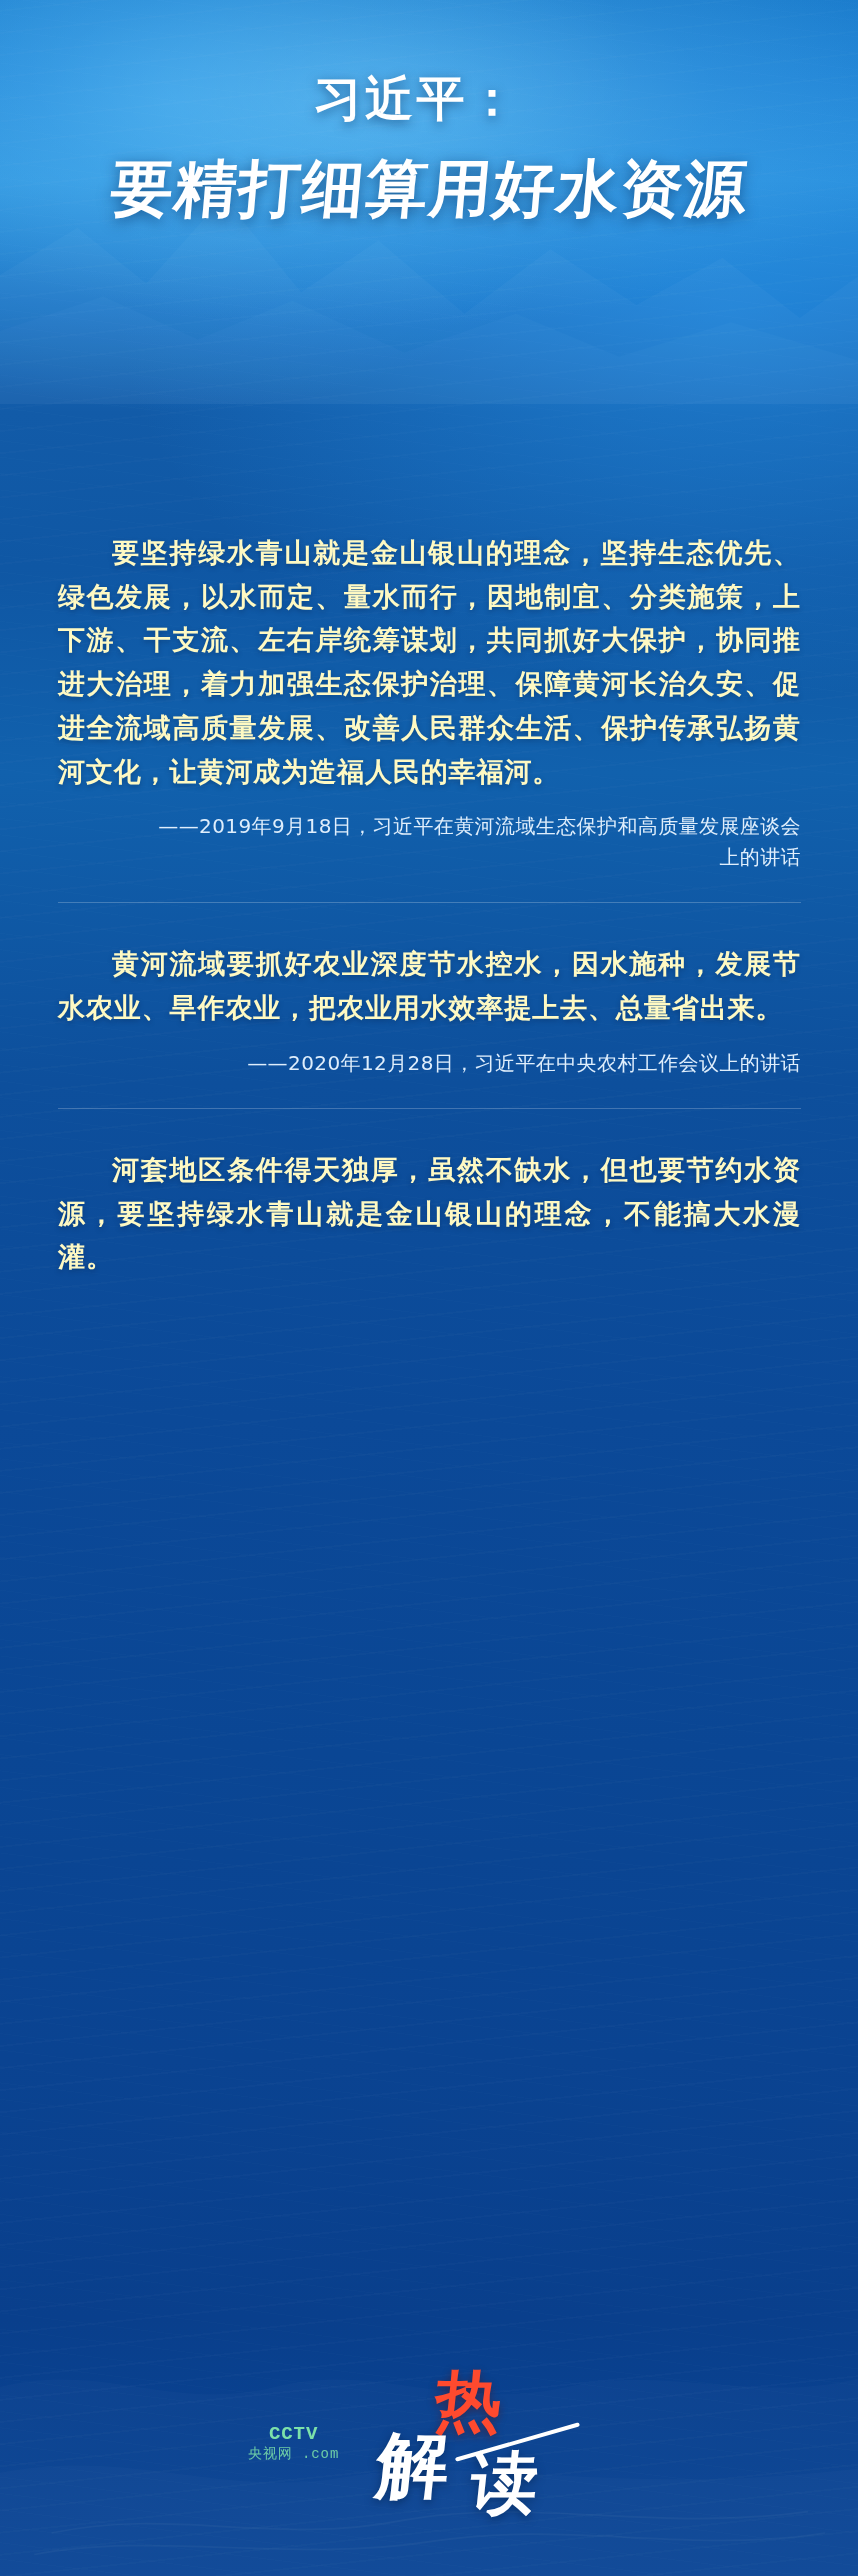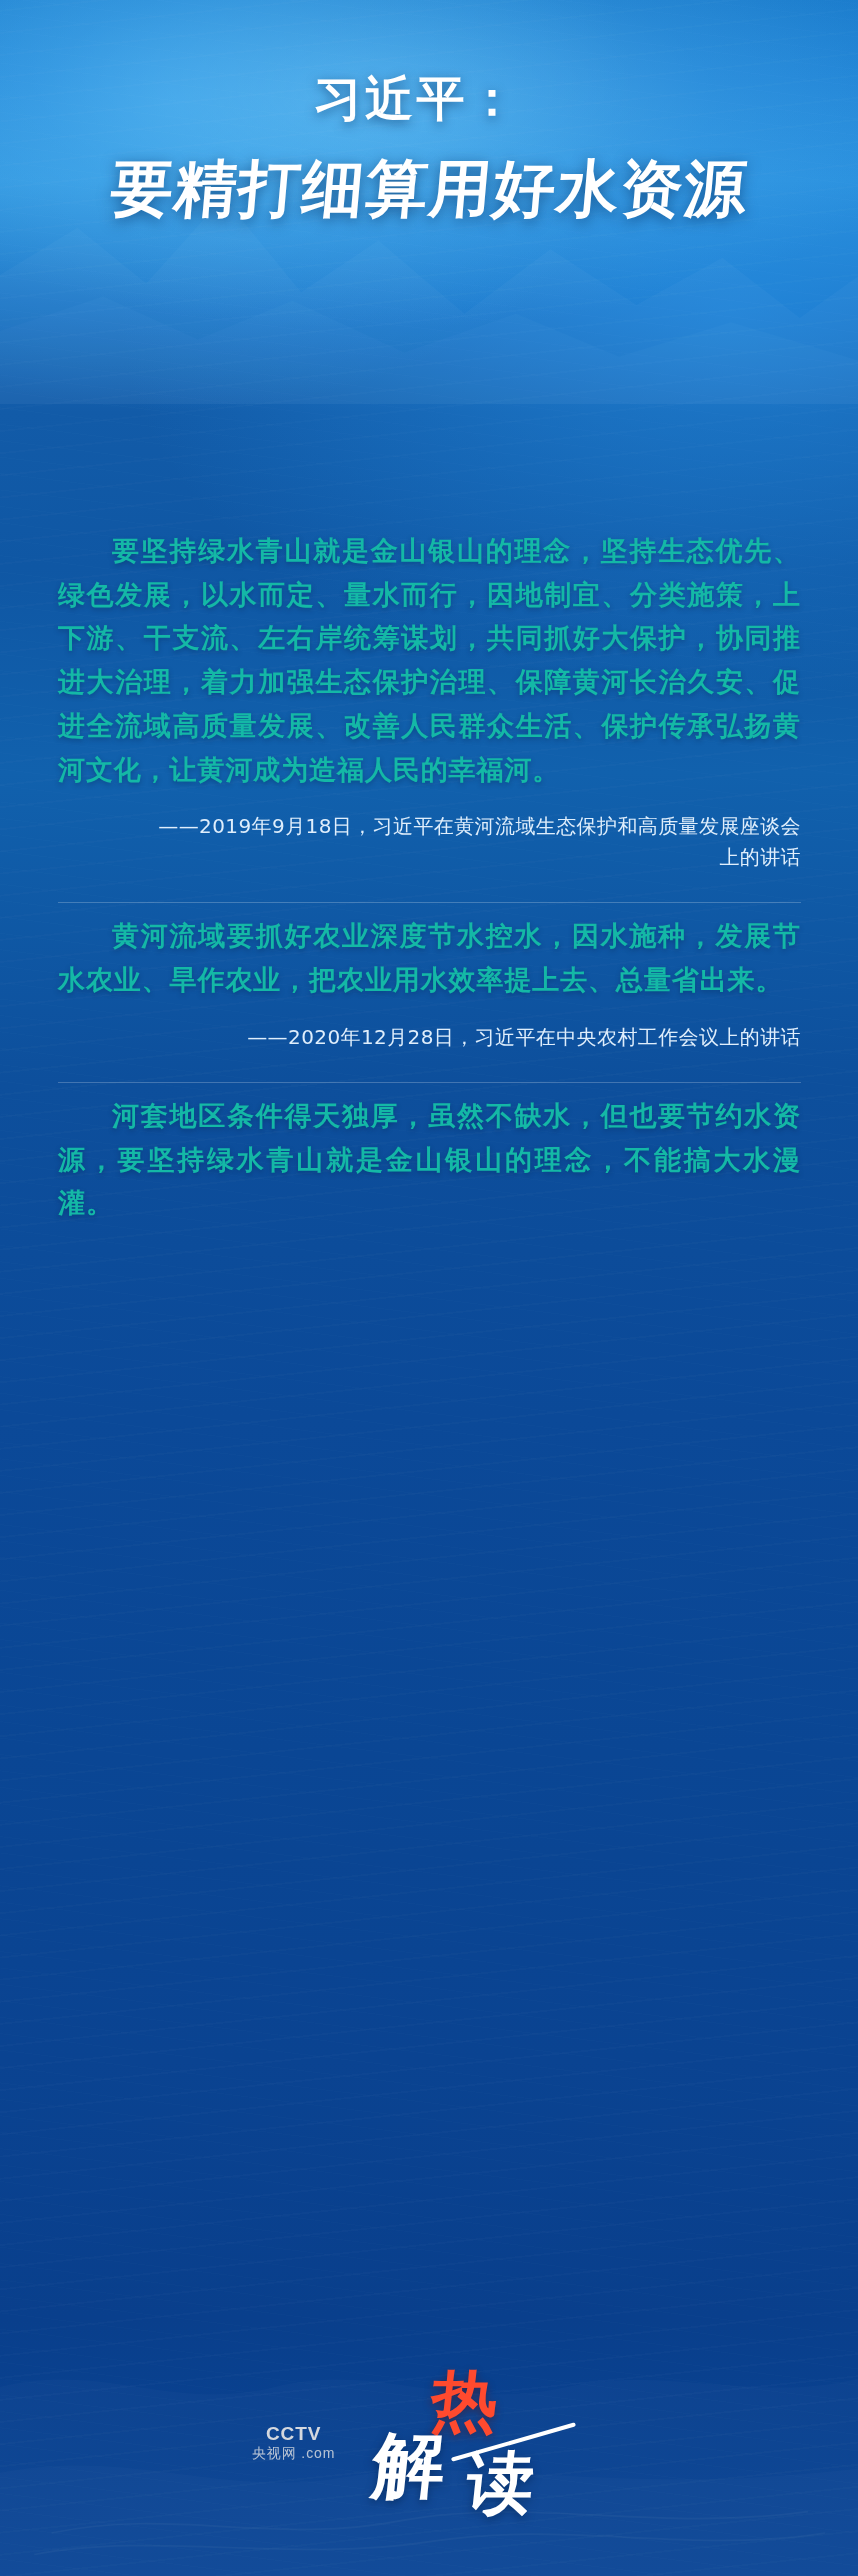--- a/index.html
+++ b/index.html
@@ -107,25 +107,25 @@
     left: 58px;
     right: 58px;
     top: 532px;
     z-index: 6;
   }
   .quote-block {
     padding-bottom: 29px;
   }
   .quote-block + .quote-block {
     border-top: 0.9px solid rgba(255,255,255,0.22);
-    padding-top: 14px;
+    padding-top: 40px;
   }
   .quote-text {
-    color: #14b8a6;
-    font-family: Liberation Mono, monospace;
+    color: #fef9c3;
+    font-family: Liberation Sans, sans-serif;
     font-weight: bold;
     font-size: 27px;
     line-height: 1.62;
     letter-spacing: 0.9px;
     text-indent: 2em;
     text-align: justify;
     text-shadow: 0 1.7px 5.2px rgba(0,30,70,.35);
   }
   .quote-source {
     margin-top: 17px;
@@ -141,22 +141,22 @@
   
   .footer {
     position: absolute;
     left: 0; right: 0;
     bottom: 52px;
     text-align: center;
     z-index: 7;
   }
   .cctv-mark {
     display: inline-block;
-    color: #e5e5e5;
-    font-family: Liberation Sans, sans-serif;
+    color: #86efac;
+    font-family: Liberation Mono, monospace;
     font-weight: bold;
     font-size: 19px;
     letter-spacing: 0.9px;
     vertical-align: middle;
     margin-right: 10px;
     opacity: .92;
   }
   .cctv-mark .sub {
     display: block;
     font-size: 14px;

